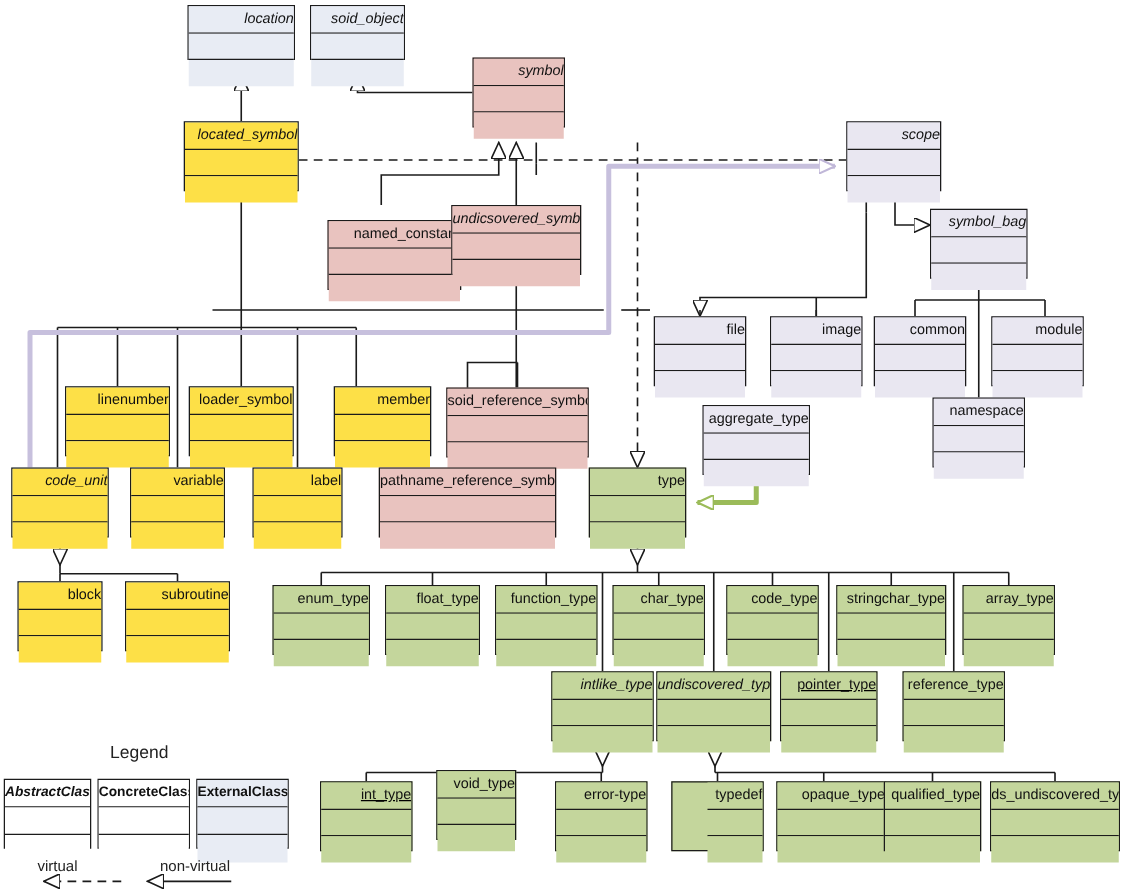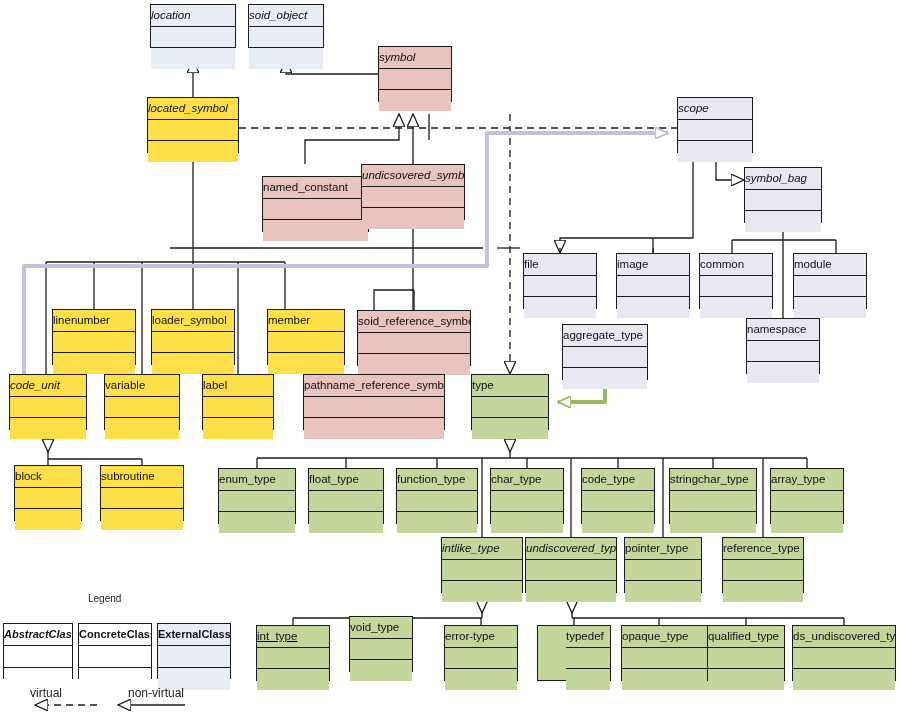--- a/index.html
+++ b/index.html
@@ -3,36 +3,36 @@
 <meta charset="utf-8">
 <title>SOID Class Hierarchy</title>
 <style>
   html,body{margin:0;padding:0;background:#ffffff;}
   body{font-family:"Liberation Sans","DejaVu Sans",sans-serif;}
   #canvas{position:relative;width:900px;height:717px;overflow:hidden;background:#fff;}
   svg.edges{position:absolute;left:0;top:0;width:900px;height:717px;pointer-events:none;}
 
   .umlbox{position:absolute;box-sizing:border-box;border:1.4px solid #1b1b1b;background:#fff;}
   .umlbox .title{
-    box-sizing:border-box;width:100%;height:22px;line-height:21px;text-align:left;
+    box-sizing:border-box;width:100%;height:22px;line-height:21px;text-align:right;
     font-size:11.5px;color:#111;border-bottom:1.4px solid #1b1b1b;white-space:nowrap;overflow:hidden;
   }
   .umlbox .row{box-sizing:border-box;width:100%;height:21px;border-bottom:1.4px solid #1b1b1b;}
   .umlbox .row.last{border-bottom:none;}
   .umlbox.abstract .title{font-style:italic;}
 
   
   .c-ext  {background:#e8ecf4;}  .c-ext  .title,.c-ext  .row{background:#e8ecf4;}
   .c-sym  {background:#e9c3bf;}  .c-sym  .title,.c-sym  .row{background:#e9c3bf;}
   .c-loc  {background:#bfd2e3;}  .c-loc  .title,.c-loc  .row{background:#fde047;}
   .c-scope{background:#e9e7f1;}  .c-scope.title,.c-scope .title,.c-scope .row{background:#e9e7f1;}
   .c-type {background:#c4d69c;}  .c-type .title,.c-type .row{background:#c4d69c;}
   .c-plain{background:#ffffff;}  .c-plain .title,.c-plain .row{background:#ffffff;}
 
-  .legend-title{position:absolute;font-size:10px;color:#222;}
+  .legend-title{position:absolute;font-size:14px;color:#222;}
   .legend-box .title{font-weight:bold;font-size:11px;}
   .legend-box .row{height:22px;}
   .legend-label{position:absolute;font-size:12px;color:#222;}
 </style>
 </head>
 <body>
 
 <div id="canvas">
 
   <svg class="edges" viewBox="0 0 900 717" xmlns="http://www.w3.org/2000/svg">
@@ -309,21 +309,21 @@
       <div class="umlbox c-type abstract" style="left: 441px; top: 537px; width: 82px; height: 56px;">
         <div class="title">intlike_type</div>
         <div class="row"></div>
         <div class="row last"></div>
       </div>
       <div class="umlbox c-type abstract" style="left: 525px; top: 537px; width: 92px; height: 56px;">
         <div class="title">undiscovered_type</div>
         <div class="row"></div>
         <div class="row last"></div>
       </div>
-      <div class="umlbox c-type" style="left: 624px; top: 537px; width: 78px; height: 56px;">
+      <div class="umlbox c-type" style="left: 624px; top: 537px; width: 78px; height: 56px; text-decoration: underline;">
         <div class="title">pointer_type</div>
         <div class="row"></div>
         <div class="row last"></div>
       </div>
       <div class="umlbox c-type" style="left: 722px; top: 537px; width: 82px; height: 56px;">
         <div class="title">reference_type</div>
         <div class="row"></div>
         <div class="row last"></div>
       </div>
       <div class="umlbox c-type" style="left: 256px; top: 625px; width: 74px; height: 56px; text-decoration: underline;">

